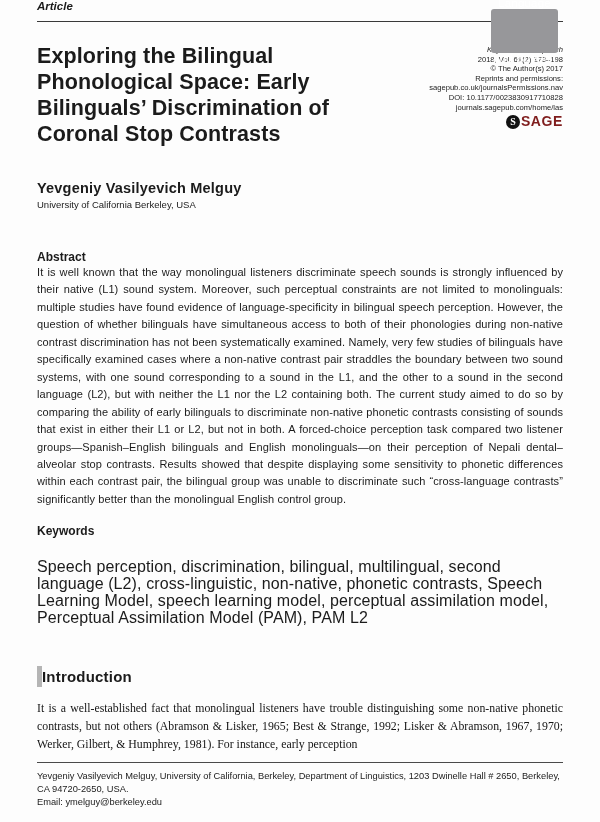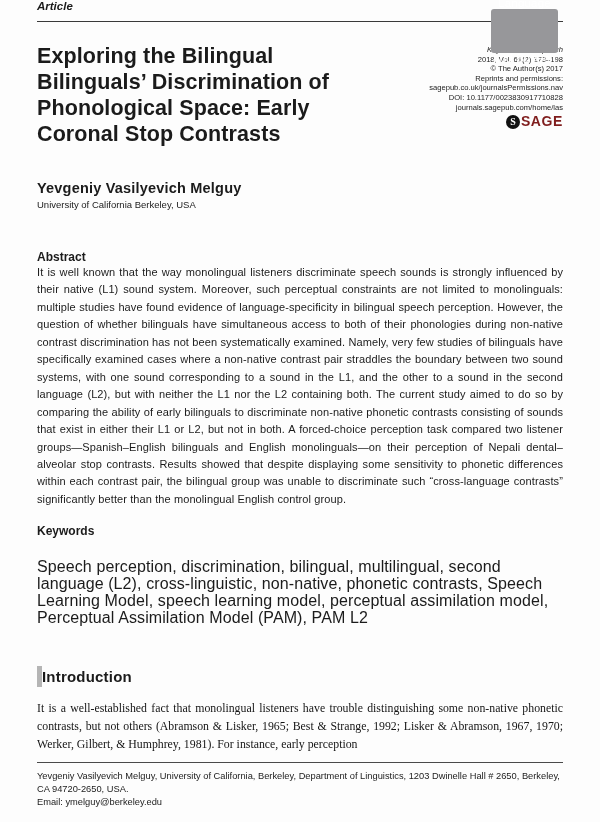--- a/index.html
+++ b/index.html
@@ -153,22 +153,22 @@
     <span>Language</span>
     <span>and Speech</span>
   </div>
 
   <div class="article-label">Article</div>
   <hr class="top-rule">
 
   <div class="header-row">
     <div class="title-block">
       <div>Exploring the Bilingual</div>
+      <div>Phonological Space: Early</div>
       <div>Bilinguals’ Discrimination of</div>
-      <div>Phonological Space: Early</div>
       <div>Coronal Stop Contrasts</div>
     </div>
     <div class="meta-block">
       <div class="meta-journal">Keywords and Speech</div>
       <div>2018, Vol. 61(2) 173–198</div>
       <div>© The Author(s) 2017</div>
       <div>Reprints and permissions:</div>
       <div>sagepub.co.uk/journalsPermissions.nav</div>
       <div>DOI: 10.1177/0023830917710828</div>
       <div>journals.sagepub.com/home/las</div>

